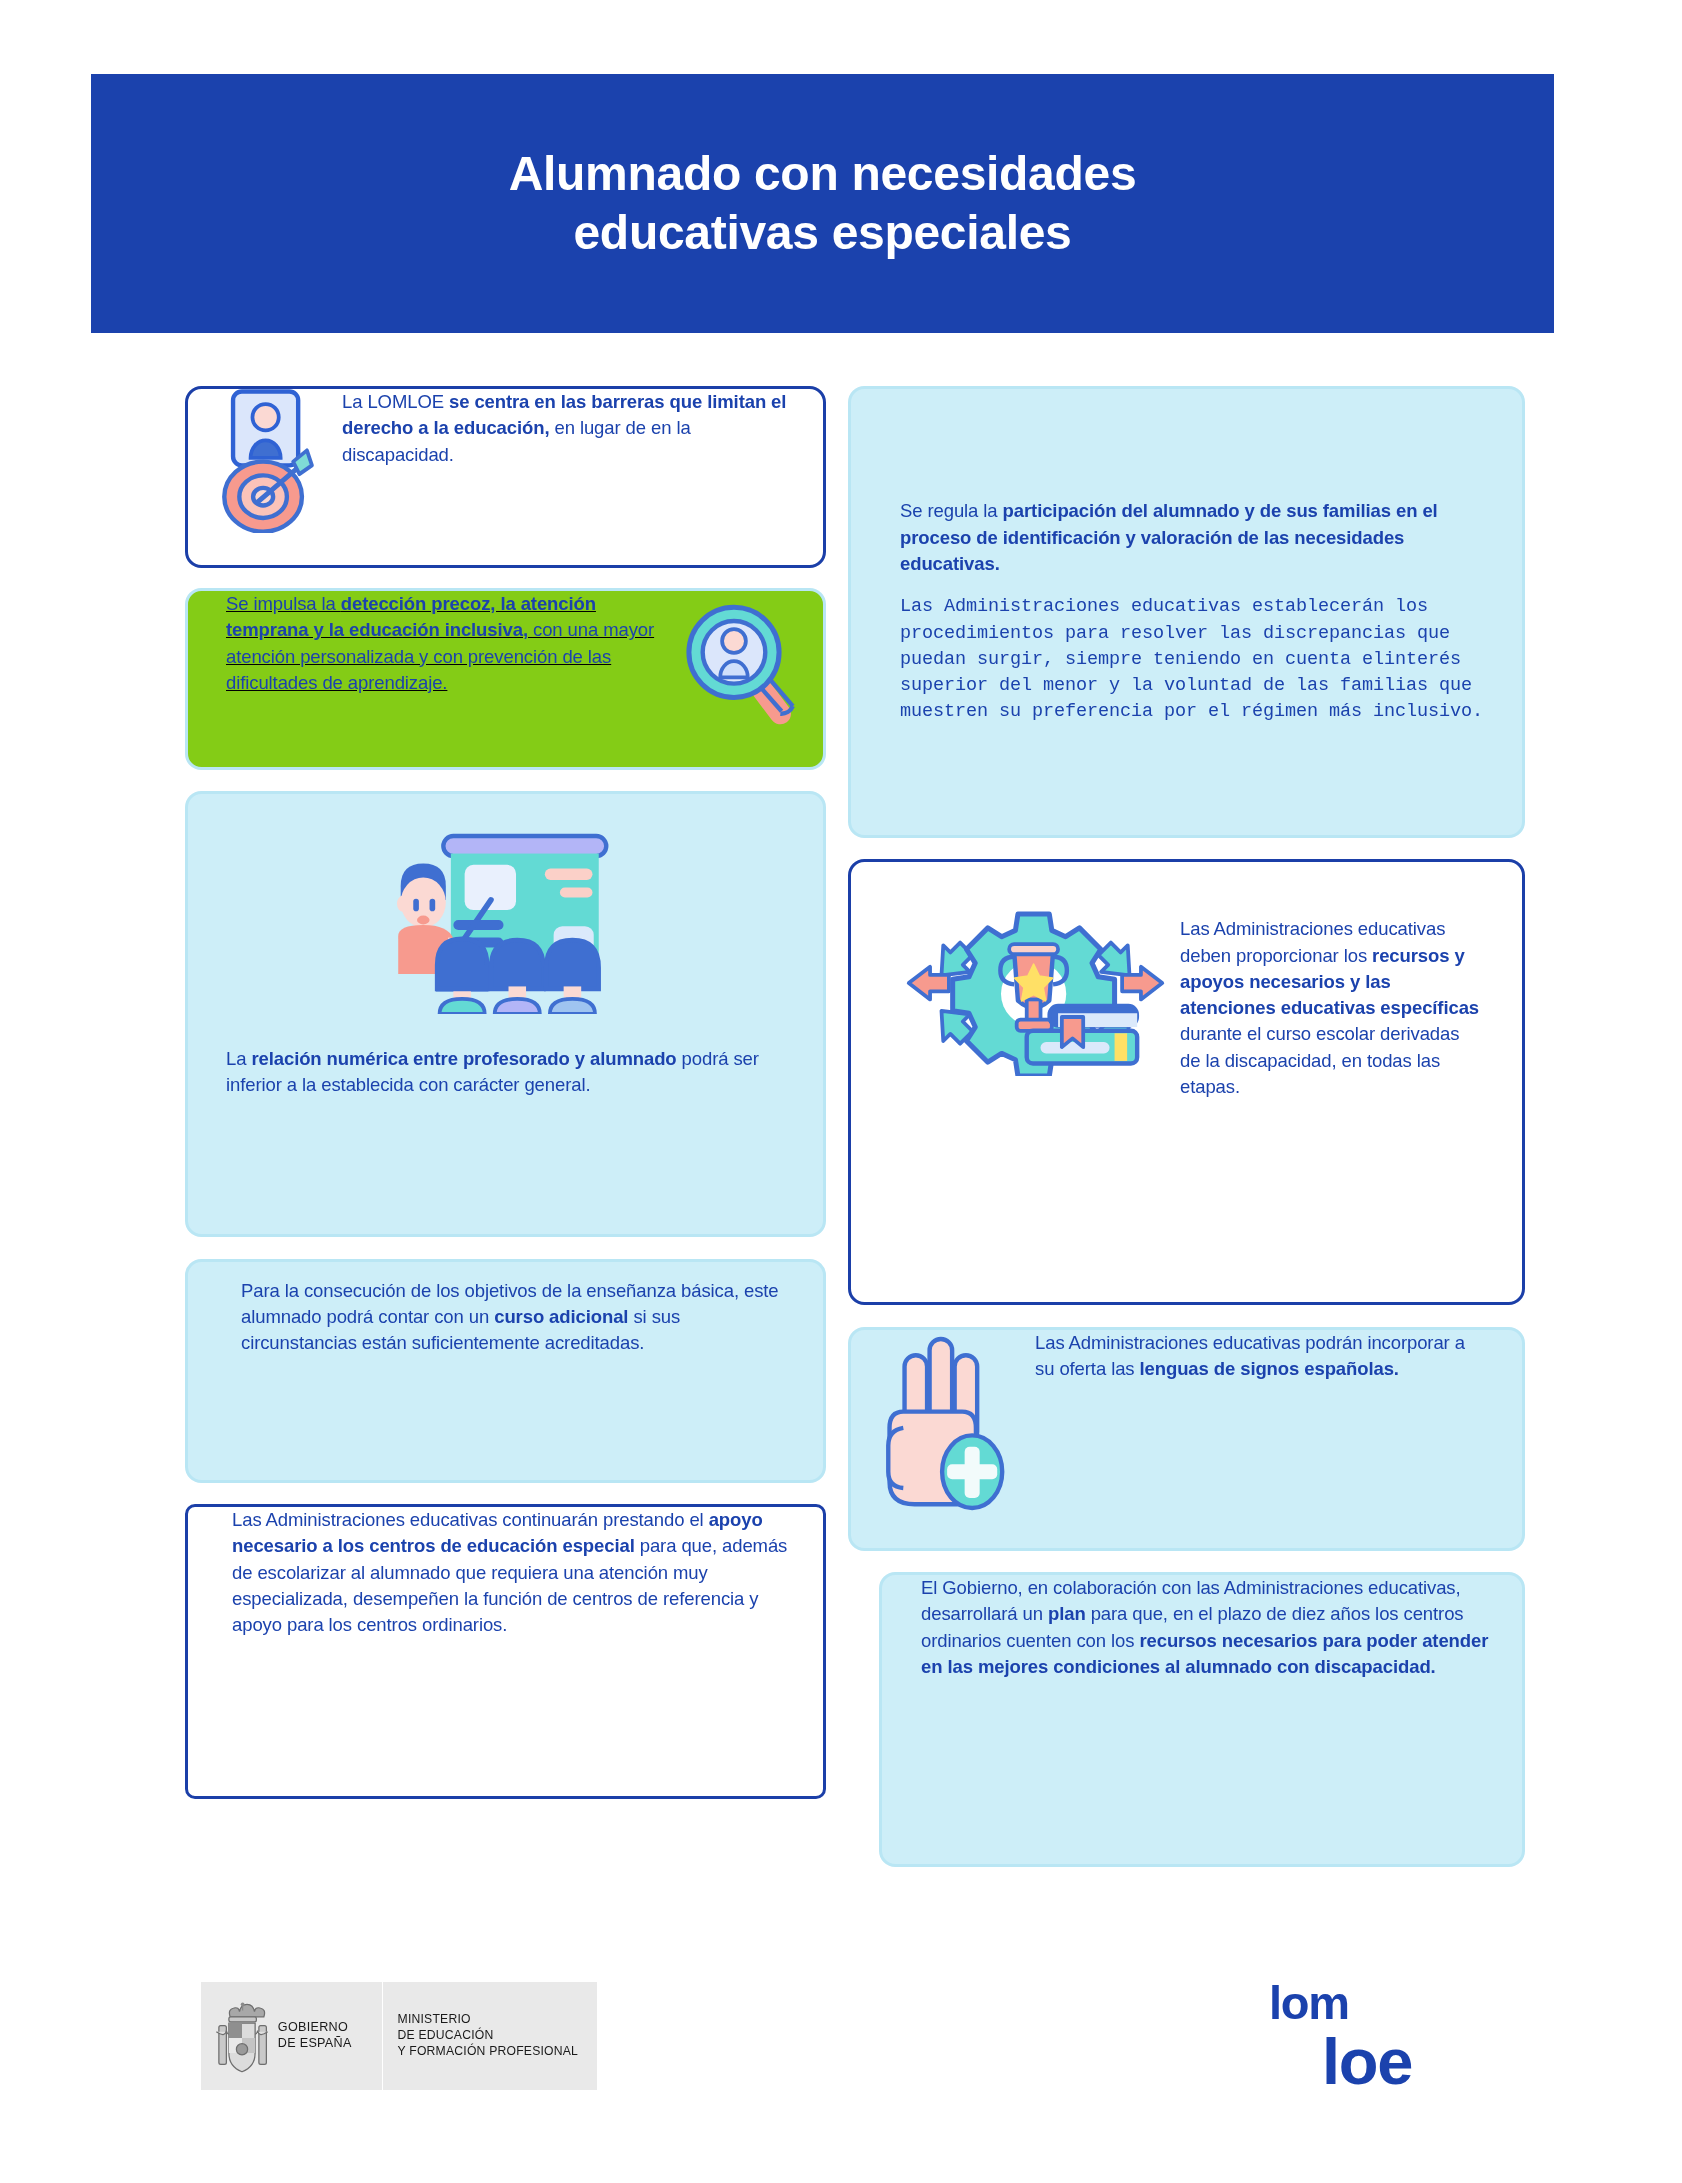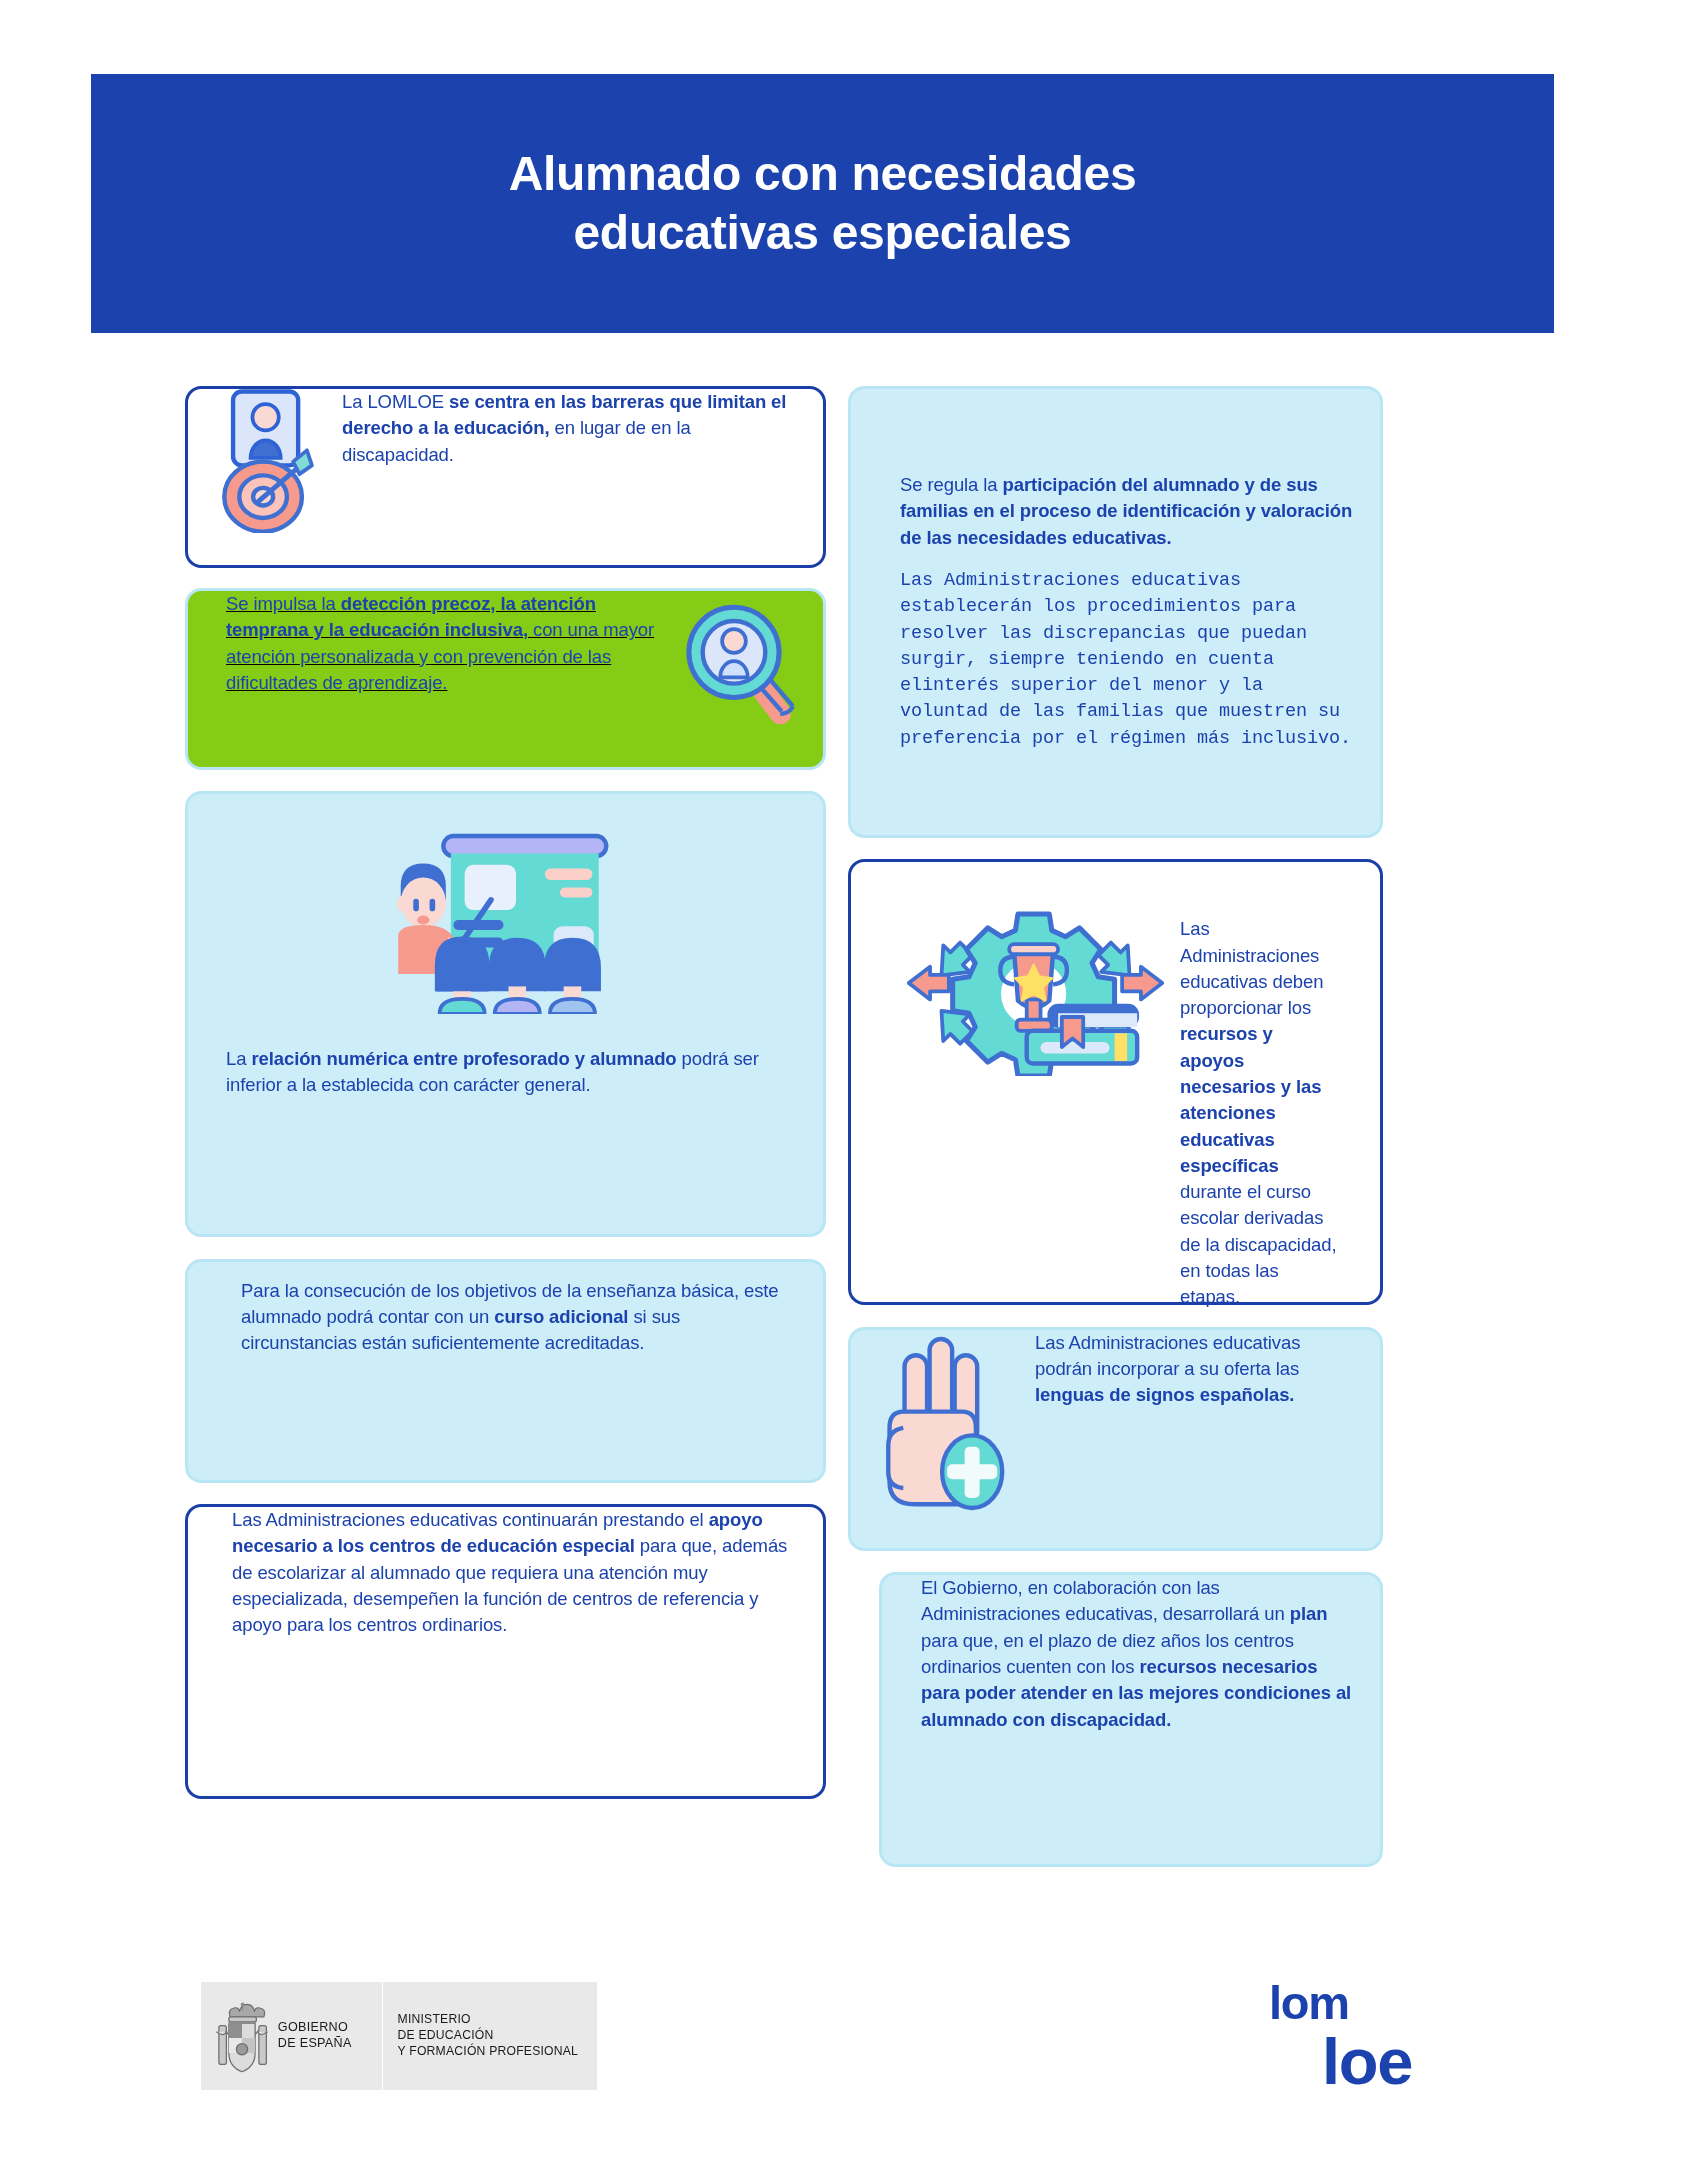--- a/index.html
+++ b/index.html
@@ -47,21 +47,21 @@
   .col-left {
     position: absolute;
     left: 0;
     top: 0;
     width: 641px;
   }
   .col-right {
     position: absolute;
     left: 663px;
     top: 0;
-    width: 535px;
+    width: 677px;
   }
 
   .card {
     box-sizing: border-box;
     border-radius: 16.3px;
     position: relative;
   }
   .card-white {
     background: #ffffff;
     border: 3.1px solid #1b3fa8;
@@ -255,21 +255,21 @@
     </div>
 
     <div class="card card-tint" style="height:224px; margin-bottom:21.4px;">
       <div class="row-flex" style="height:100%; padding: 16px 25px 0 53px; box-sizing:border-box;">
         <div class="txt">
           <span>Para la consecución de los objetivos de la enseñanza básica, este alumnado podrá contar con un </span><b>curso adicional</b><span> si sus circunstancias están suficientemente acreditadas.</span>
         </div>
       </div>
     </div>
 
-    <div class="card card-white" style="height:295px;">
+    <div class="card card-white" style="height:295px;border-radius:10px;">
       <div class="row-flex" style="height:100%; padding: 0 25px 0 44px; box-sizing:border-box;">
         <div class="txt">
           <span>Las Administraciones educativas continuarán prestando el </span><b>apoyo necesario a los centros de educación especial</b><span> para que, además de escolarizar al alumnado que requiera una atención muy especializada, desempeñen la función de centros de referencia y apoyo para los centros ordinarios.</span>
         </div>
       </div>
     </div>
 
   </div>
 
   <div class="col-right">

